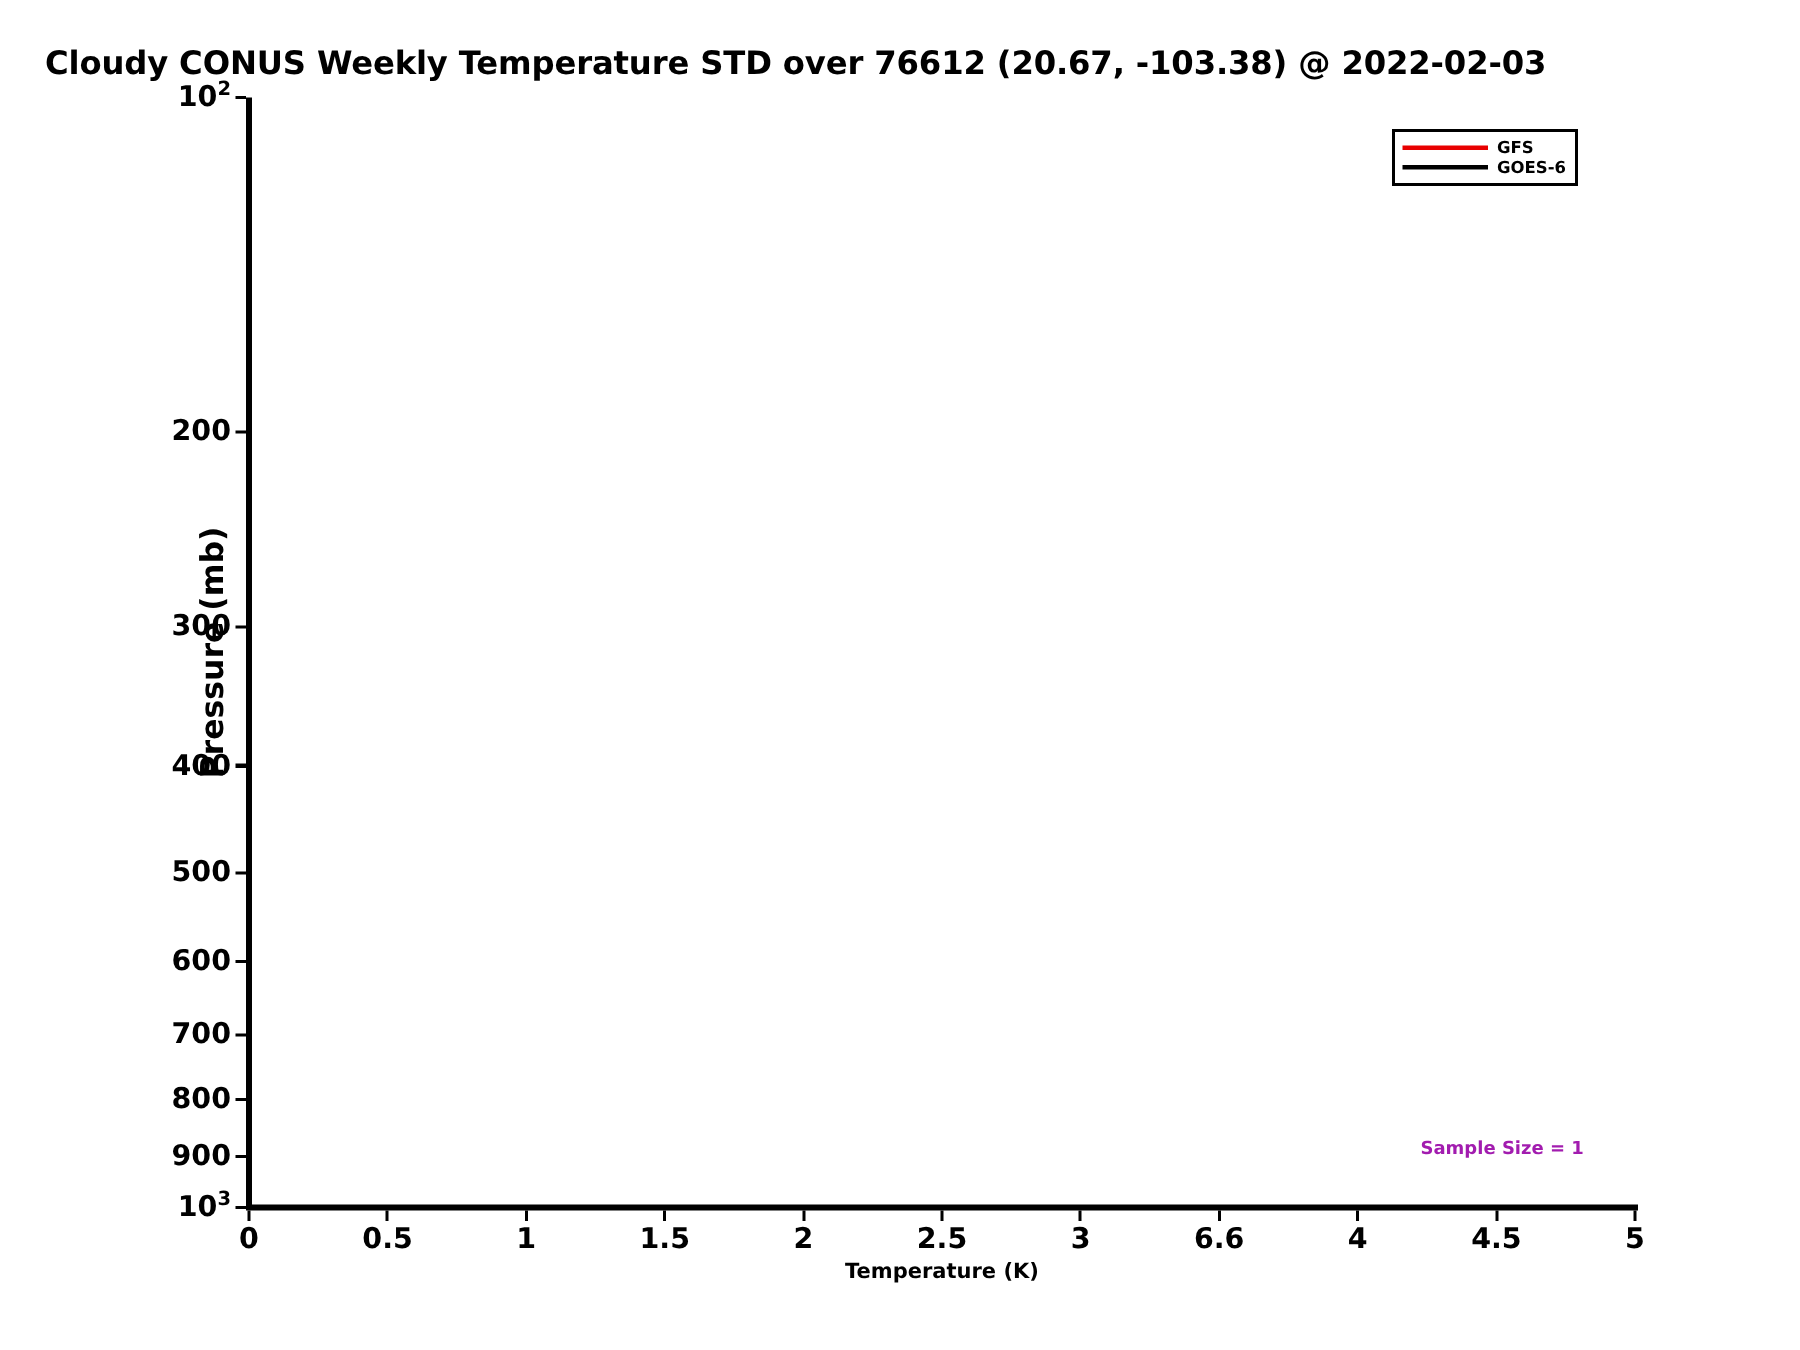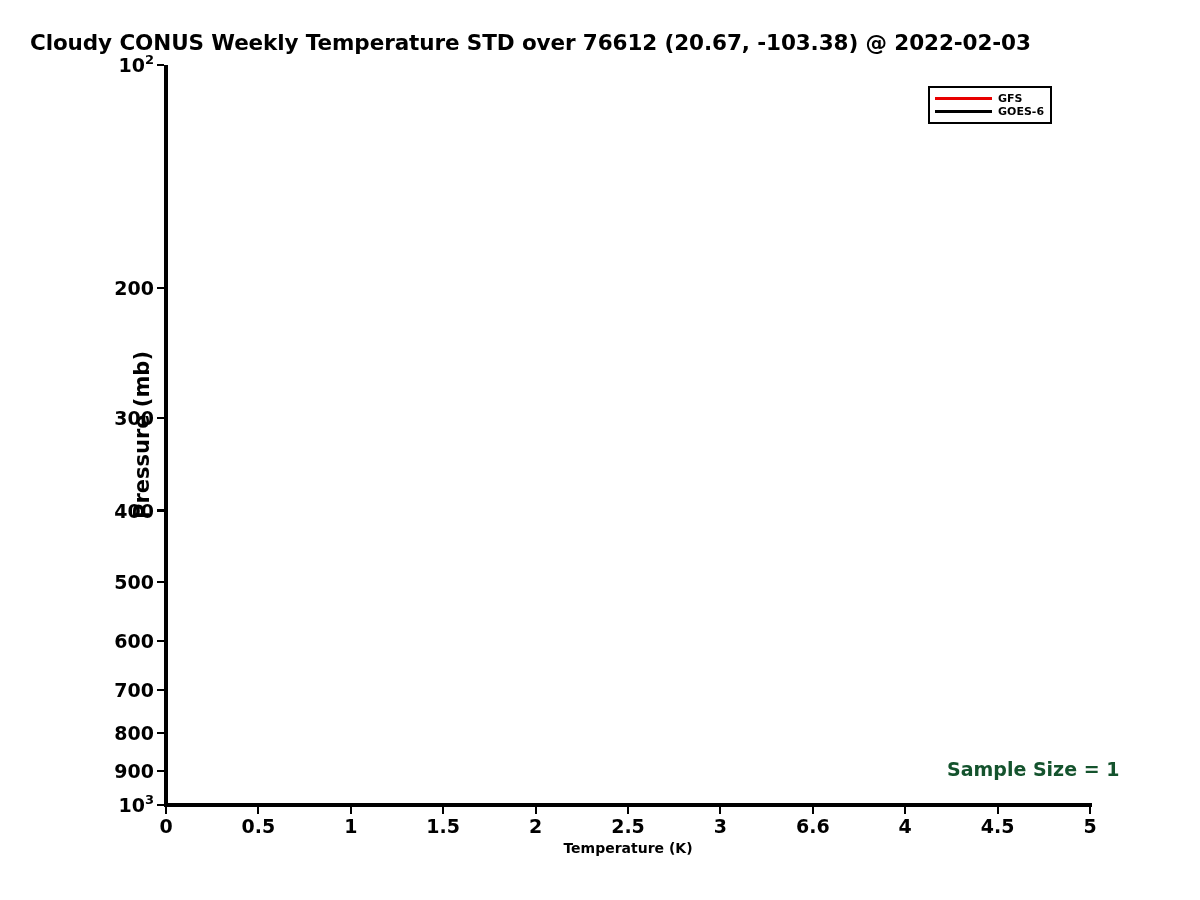--- a/index.html
+++ b/index.html
@@ -145,23 +145,23 @@
     font-weight: bold;
     color: #000000;
     white-space: nowrap;
     line-height: 1;
   }
   
   #sample-size {
     position: absolute;
     left: 781px;
     top: 693px;
-    font-size: 19px;
-    font-weight: bold;
-    color: #14532d;
+    font-size: 12px;
+    font-weight: bold;
+    color: #a21caf;
     white-space: nowrap;
   }
 </style>
 </head>
 <body>
 
 <div id="figure">
 
   <div id="title">Cloudy CONUS Weekly Temperature STD over 76612 (20.67, -103.38) @ 2022-02-03</div>
 

